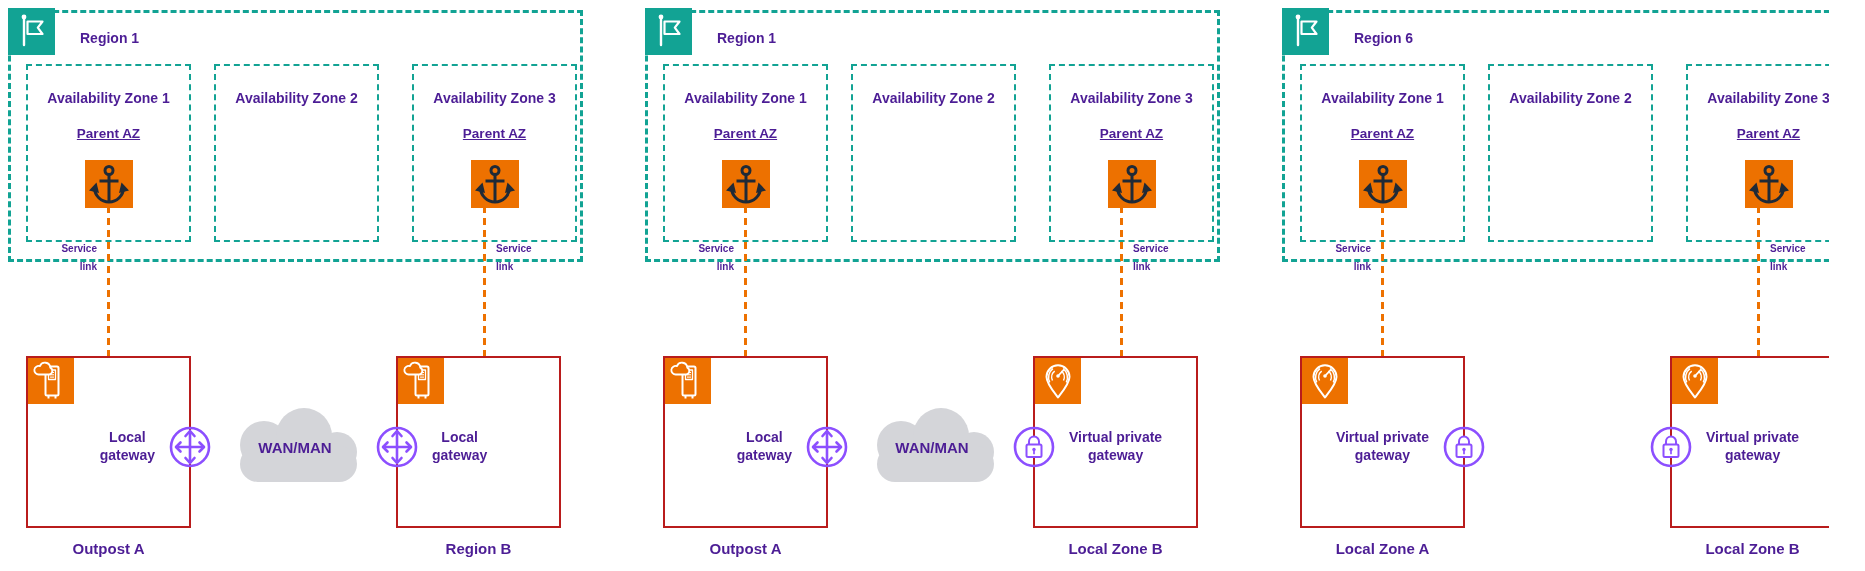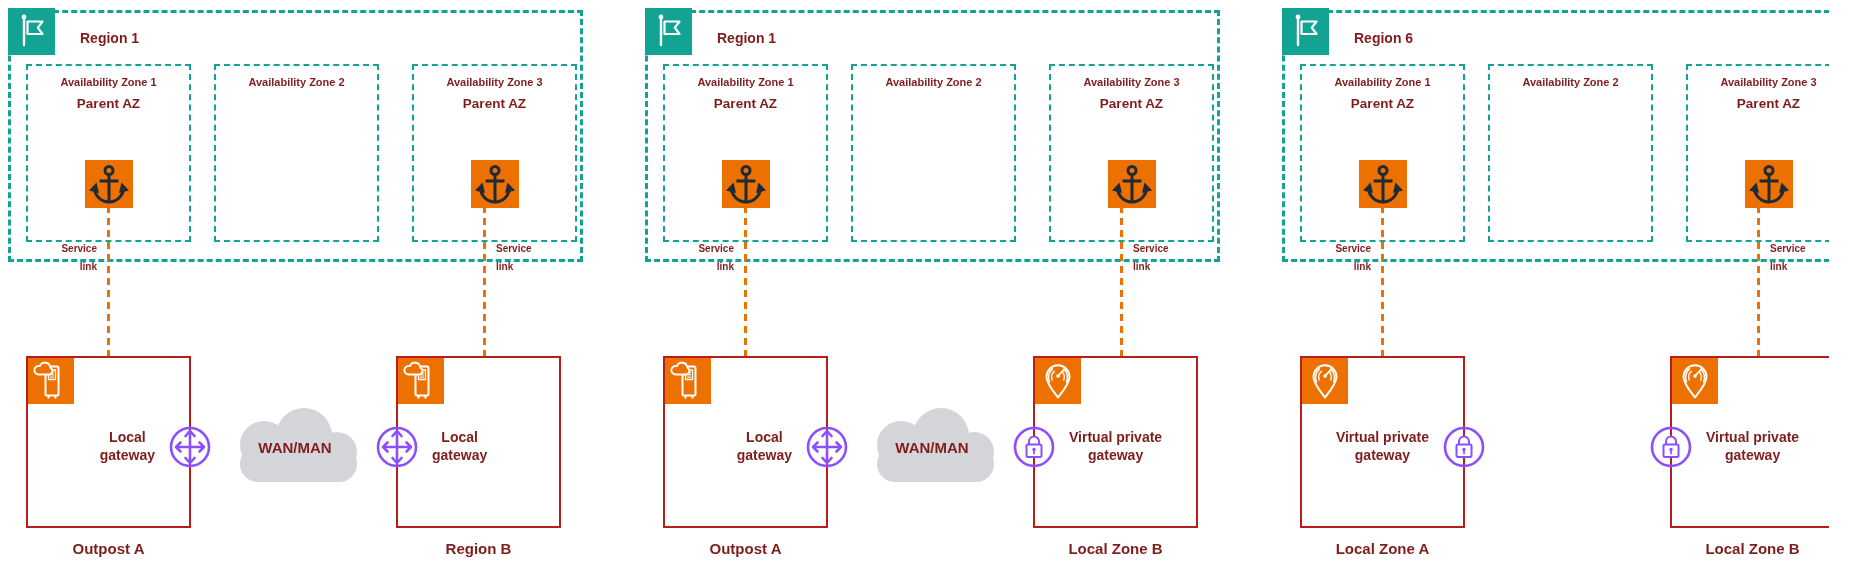--- a/index.html
+++ b/index.html
@@ -1,28 +1,28 @@
 <!DOCTYPE html>
 <html><head>
 <meta charset="utf-8">
 <style>
   html,body{margin:0;padding:0;background:#ffffff;}
   #diagram{position:relative;width:1829px;height:571px;background:#ffffff;overflow:hidden;
-           font-family:"Liberation Sans",sans-serif;color:#7f1d1d;font-weight:700;}
+           font-family:"Liberation Sans",sans-serif;color:#4c1d95;font-weight:700;}
   .region{position:absolute;top:8px;width:575px;height:560px;}
   .region-border{position:absolute;left:0;top:2px;width:575px;height:252px;
                  border:3px dashed #12A394;box-sizing:border-box;}
   .flag{position:absolute;left:0;top:0;width:47px;height:47px;background:#12A394;}
   .flag svg{display:block;width:100%;height:100%;}
   .region-title{position:absolute;left:72px;top:22px;font-size:14px;line-height:16px;}
   .az{position:absolute;top:56px;width:165px;height:178px;border:2px dashed #12A394;
       box-sizing:border-box;text-align:center;}
   .az.az-0{left:18px}.az.az-1{left:206px}.az.az-2{left:404px}
-  .az-label{margin-top:8px;font-size:11px;line-height:16px;}
-  .parent-label{margin-top:6px;font-size:13.5px;line-height:16px;}
+  .az-label{margin-top:24px;font-size:14px;line-height:16px;}
+  .parent-label{margin-top:20px;font-size:13.5px;line-height:16px;text-decoration:underline;}
   .anchor{display:none;position:absolute;left:50%;top:94px;width:48px;height:48px;
           margin-left:-24px;background:#ED7100;}
   .anchor[data-name="anchor-icon"]{display:block;}
   .anchor svg{display:block;width:100%;height:100%;}
   .svc-line{position:absolute;top:198px;width:3px;height:150px;
             background:repeating-linear-gradient(180deg,#ED7100 0 7px,rgba(0,0,0,0) 7px 12px);}
   .svc-line.a{left:99px}.svc-line.b{left:475px}
   .svc-label{position:absolute;top:232px;font-size:10px;line-height:18px;}
   .svc-label.a{left:0;width:89px;text-align:right;}
   .svc-label.b{left:488px;width:89px;text-align:left;}

